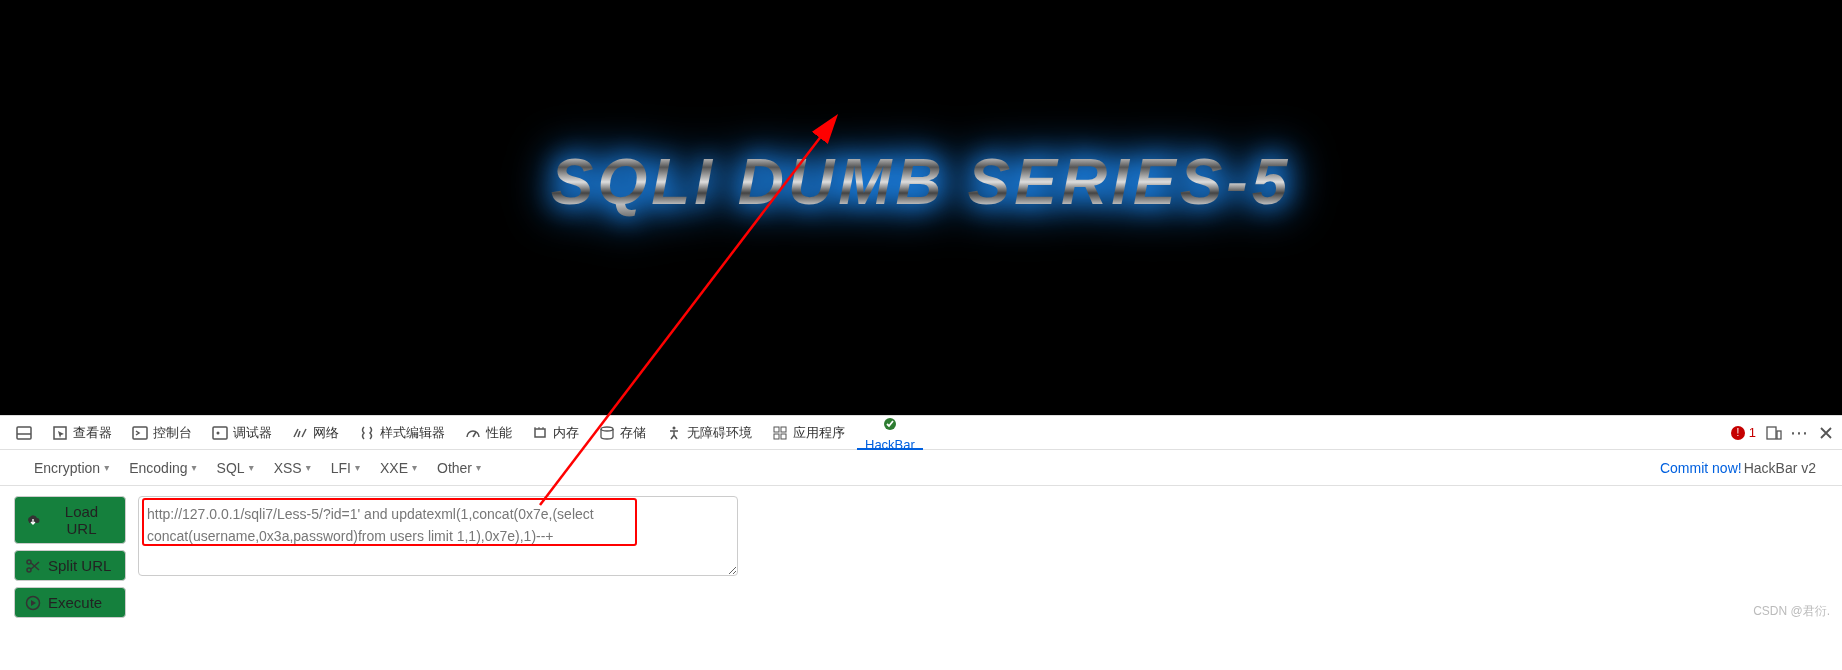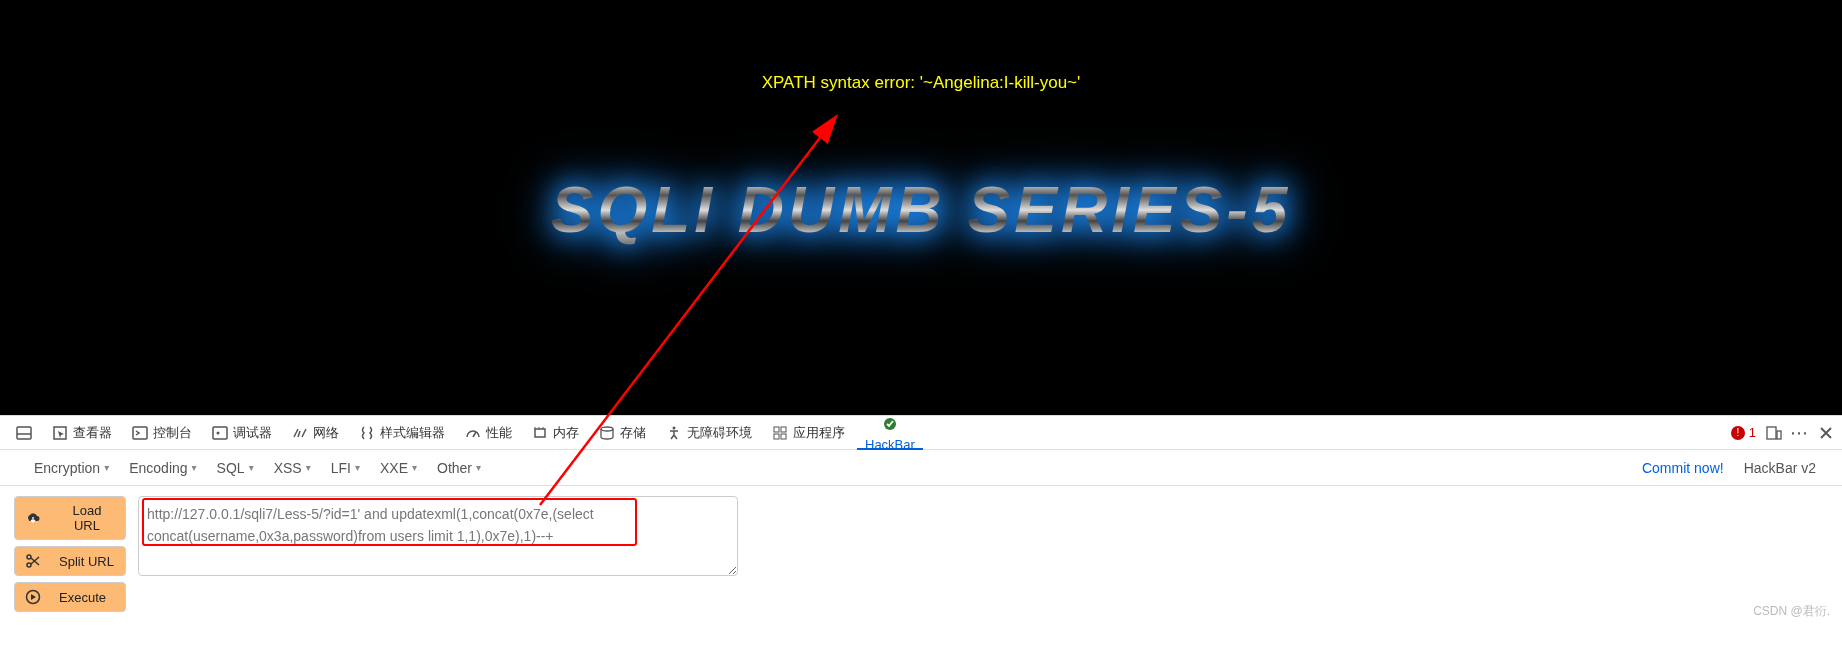--- a/index.html
+++ b/index.html
@@ -25,39 +25,38 @@
 .dt-tab { display: flex; align-items: center; gap: 5px; padding: 0 8px; height: 34px; cursor: pointer; color: #333; white-space: nowrap; }
 .dt-tab.active { border-bottom: 2px solid #0060df; color: #0060df; flex-direction: column; }
 .dt-icon { width: 16px; height: 16px; display: inline-flex; align-items: center; justify-content: center; }
 .dt-right { margin-left: auto; display: flex; align-items: center; gap: 10px; }
 .err-badge { display: flex; align-items: center; gap: 4px; color: #c50000; }
 .err-circle { width: 14px; height: 14px; border-radius: 50%; background: #c50000; color: #fff; font-size: 10px; display: flex; align-items: center; justify-content: center; }
 
 .hackbar-menu { height: 36px; border-bottom: 1px solid #e0e0e0; display: flex; align-items: center; padding: 0 26px; gap: 4px; font-size: 14px; color: #555; }
 .hb-menu-item { padding: 4px 8px; cursor: pointer; display: flex; align-items: center; gap: 4px; }
 .caret-down { font-size: 10px; color: #888; }
-.hb-right { margin-left: auto; display: flex; align-items: center; gap: 20px; font-size: 14px; }
+.hb-right { margin-left: auto; display: flex; align-items: center; gap: 2px; font-size: 14px; }
 .commit-link { color: #0060df; cursor: pointer; }
 
 .hackbar-body { display: flex; padding: 10px 14px; gap: 12px; align-items: flex-start; }
 .hb-buttons { display: flex; flex-direction: column; gap: 6px; width: 112px; }
-.hb-btn { border: 1px solid #ccc; border-radius: 4px; background: #fdba74; padding: 6px 10px; display: flex; align-items: center; gap: 18px; font-size: 13px; cursor: pointer; color: #222; }
+.hb-btn { border: 1px solid #ccc; border-radius: 4px; background: #15803d; padding: 6px 10px; display: flex; align-items: center; gap: 7px; font-size: 15px; cursor: pointer; color: #222; }
 .hb-btn-icon { width: 16px; height: 16px; display: inline-flex; align-items: center; justify-content: center; }
 
 .url-box-wrap { position: relative; }
 .url-box { width: 600px; height: 80px; border: 1px solid #ccc; border-radius: 4px; padding: 6px 8px; font-size: 14px; color: #777; resize: both; font-family: Arial, sans-serif; line-height: 1.6; }
 .red-highlight { position: absolute; border: 2px solid #ff0000; border-radius: 3px; pointer-events: none; }
 
 .watermark { position: absolute; right: 12px; bottom: 50px; color: #bbb; font-size: 12px; }
 </style>
 </head>
 <body>
 
 <div class="page-top">
-  <div class="error-line">XPATH syntax error: '~Angelina:I-kill-you~'</div>
   <div class="big-title">SQLI DUMB SERIES-5</div>
 </div>
 
 <svg class="arrow-svg" width="1842" height="540">
   <defs>
     <marker id="ah" markerWidth="12" markerHeight="12" refX="10" refY="4" orient="auto">
       <polygon points="0 0, 12 4, 0 8" fill="#ff0000"></polygon>
     </marker>
   </defs>
   <line x1="540" y1="505" x2="835" y2="118" stroke="#ff0000" stroke-width="2.5" marker-end="url(#ah)"></line>

